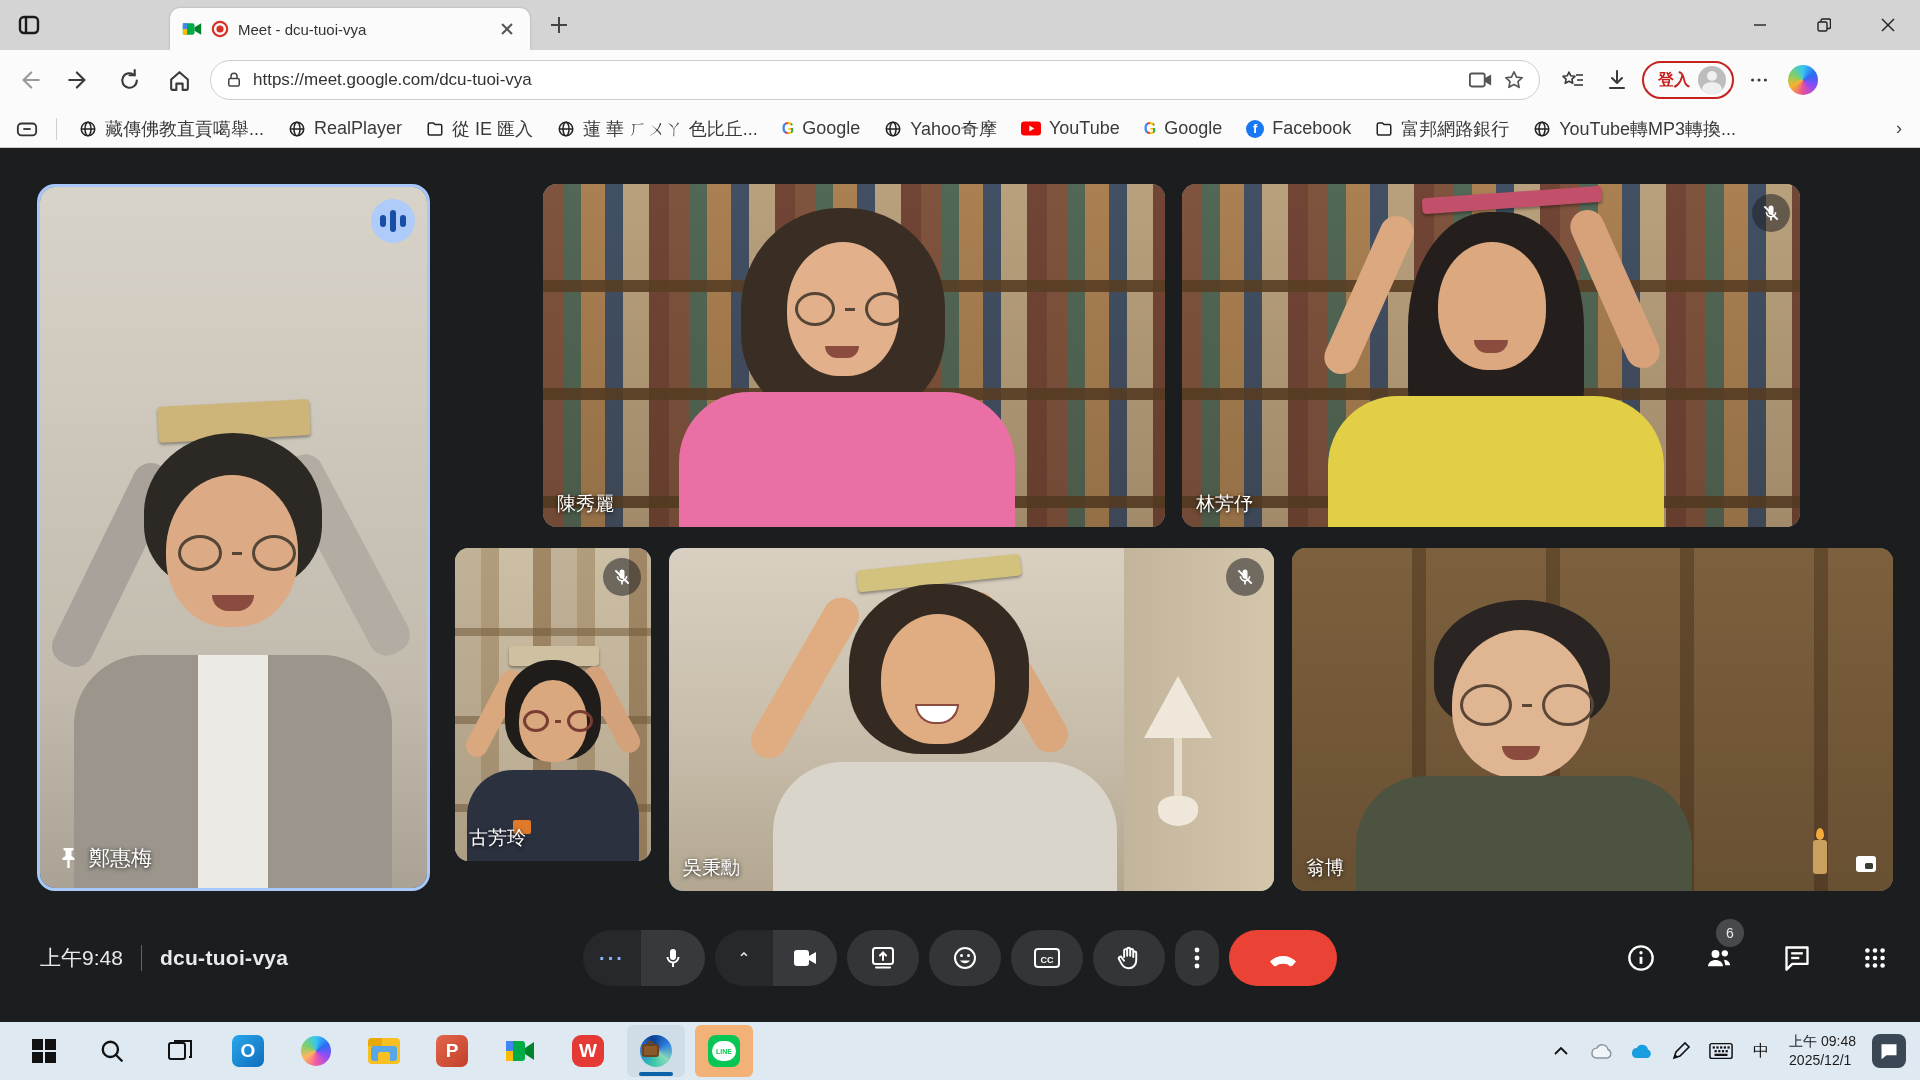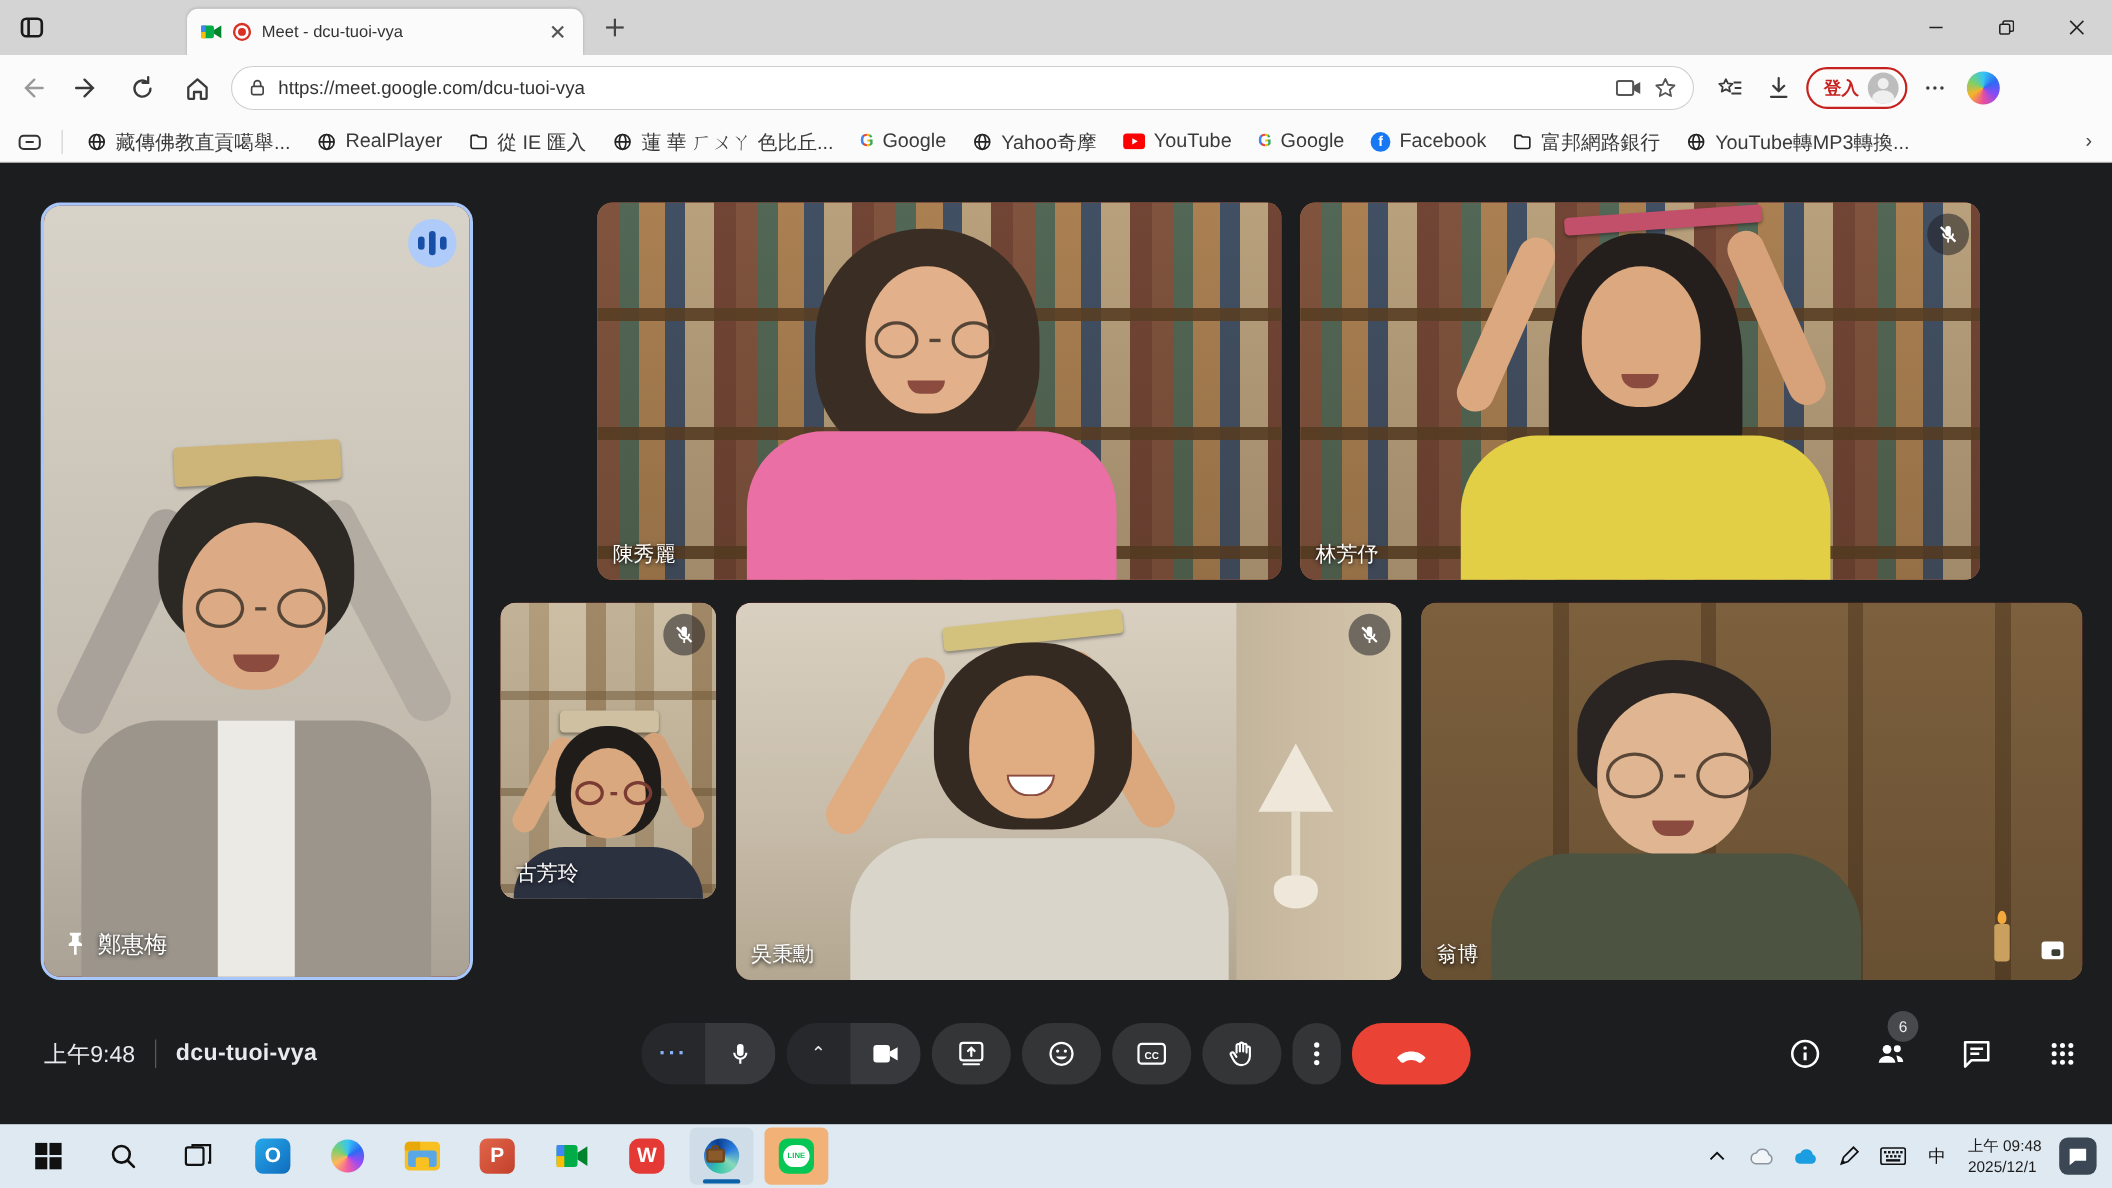--- a/index.html
+++ b/index.html
@@ -41,25 +41,25 @@
 
   #bookmarks { position:absolute; left:0; top:110px; width:1920px; height:38px; background:#fbfbfb;
                border-bottom:1px solid #c9c9c9; display:flex; align-items:center; }
   .bm-sep { width:1px; height:22px; background:#cfcfcf; margin:0 10px; }
   .bm { display:flex; align-items:center; gap:8px; padding:0 12px; height:30px; border-radius:6px; }
   .bm .lab { font-size:18px; color:#3a3a3a; white-space:nowrap; }
   .bm-chevron { margin-left:auto; margin-right:18px; font-size:18px; color:#444; }
 
   
   #meet { position:absolute; left:0; top:148px; width:1920px; height:874px; background:#1c1d1f; }
-  .tile { position:absolute; border-radius:14px; overflow:hidden; background:#7f1d1d; }
+  .tile { position:absolute; border-radius:14px; overflow:hidden; background:#0369a1; }
   #tile1 { left:37px;  top:36px;  width:393px; height:707px; border:3px solid #a8c7fa; border-radius:18px; }
   #tile2 { left:543px; top:36px;  width:622px; height:343px; }
   #tile3 { left:1182px;top:36px;  width:618px; height:343px; }
-  #tile4 { left:455px; top:400px; width:196px; height:269px;text-align:right; }
+  #tile4 { left:455px; top:400px; width:196px; height:313px;text-align:right; }
   #tile5 { left:669px; top:400px; width:605px; height:343px; }
   #tile6 { left:1292px;top:400px; width:601px; height:343px; }
 
   .bg-wall  { position:absolute; inset:0; background:linear-gradient(180deg,#d8d3c9 0%,#c2bbae 70%,#aaa295 100%); }
   .bg-shelf { position:absolute; inset:0; background:
       linear-gradient(rgba(40,25,10,.10),rgba(40,25,10,.25)),
       repeating-linear-gradient(180deg, rgba(120,85,50,0) 0 96px, rgba(96,68,40,.9) 96px 108px),
       repeating-linear-gradient(90deg,#8a5a44 0 20px,#57705e 20px 38px,#b98c5a 38px 62px,#44566e 62px 80px,#c9b08a 80px 106px,#7a4a3a 106px 126px);
       background-color:#a8845c; }
   .bg-shelf-light { position:absolute; inset:0; background:

